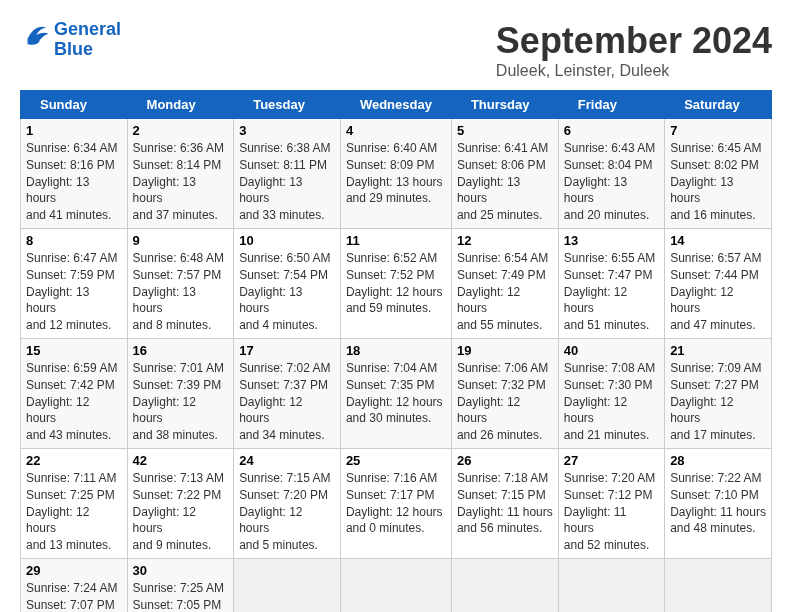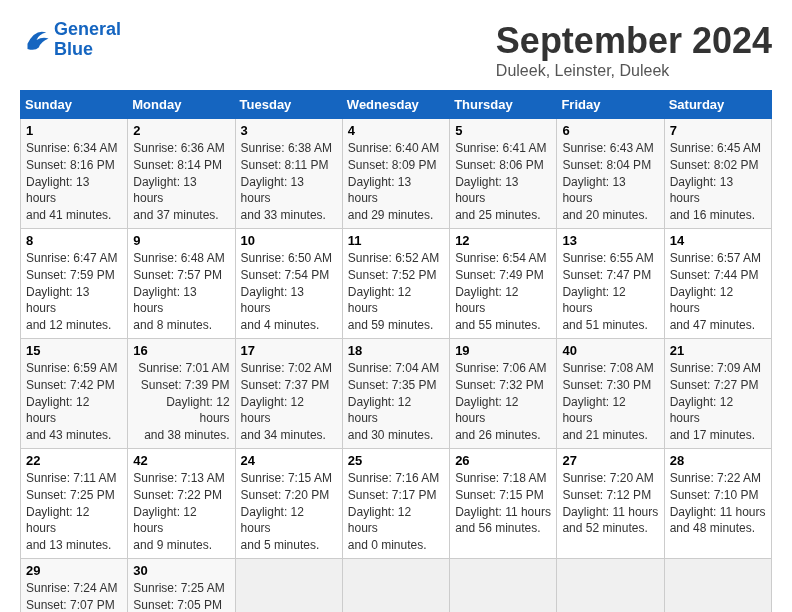--- a/index.html
+++ b/index.html
@@ -11,21 +11,21 @@
       padding: 20px;
     }
     .header {
       display: flex;
       justify-content: space-between;
       align-items: flex-start;
       margin-bottom: 10px;
     }
     .logo {
       display: flex;
-      align-items: center;
+      align-items: flex-start;
       gap: 4px;
     }
     .logo-text {
       font-size: 18px;
       font-weight: bold;
       color: #333;
       line-height: 1.1;
     }
     .logo-text span {
       color: #1565C0;
@@ -46,21 +46,21 @@
       color: #555;
     }
     table {
       width: 100%;
       border-collapse: collapse;
       font-size: 11px;
     }
     thead th {
       background-color: #1565C0;
       color: white;
-      padding: 6px 4px;
+      padding: 6px 19px;
       text-align: left;
       font-size: 13px;
       font-weight: bold;
       border: 1px solid #1565C0;
     }
     tbody td {
       border: 1px solid #ccc;
       padding: 4px 5px;
       vertical-align: top;
       width: calc(100% / 7);
@@ -228,21 +228,21 @@
       <tr>
         <td>
           <div class="day-num">15</div>
           <div class="day-info" style="white-space: pre-line;">Sunrise: 6:59 AM
 Sunset: 7:42 PM
 Daylight: 12 hours
 and 43 minutes.</div>
         </td>
         <td>
           <div class="day-num">16</div>
-          <div class="day-info" style="white-space: pre-line; text-align: right;">Sunrise: 7:01 AM
+          <div class="day-info" style="white-space: pre-line;">Sunrise: 7:01 AM
 Sunset: 7:39 PM
 Daylight: 12 hours
 and 38 minutes.</div>
         </td>
         <td>
           <div class="day-num">17</div>
           <div class="day-info" style="white-space: pre-line;">Sunrise: 7:02 AM
 Sunset: 7:37 PM
 Daylight: 12 hours
 and 34 minutes.</div>

